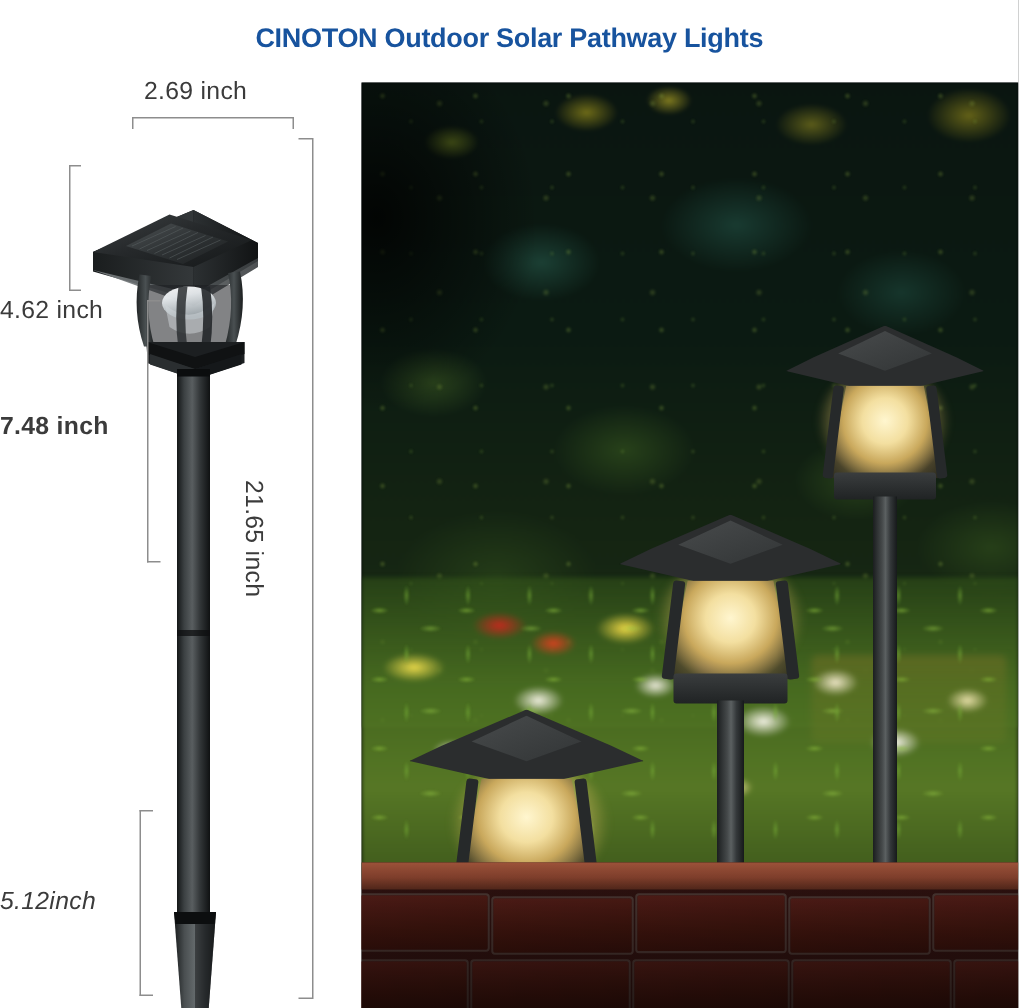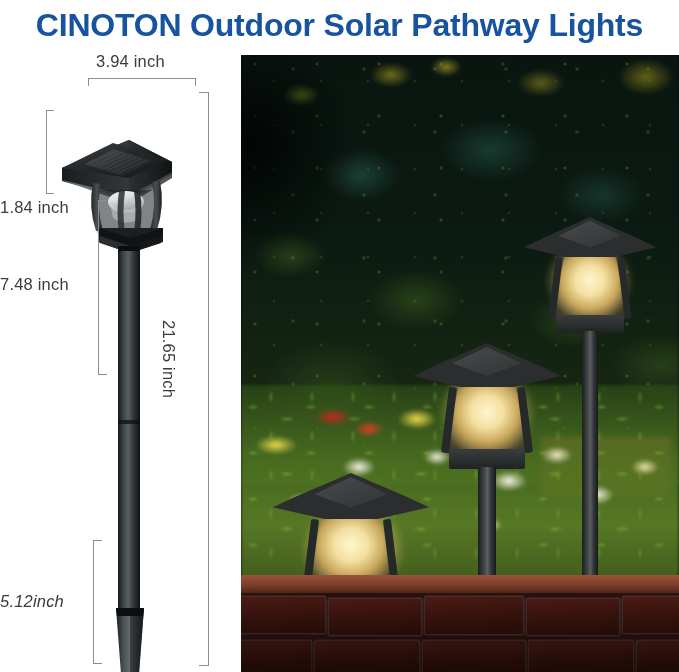--- a/index.html
+++ b/index.html
@@ -14,21 +14,21 @@
     background: #ffffff;
     overflow: hidden;
   }
 
   
   #title {
     position: absolute;
     left: 0; top: 0;
     width: 679px; height: 50px;
     display: flex; align-items: center; justify-content: center;
-    font-size: 32px;
+    font-size: 18px;
     font-weight: bold;
     letter-spacing: -0.2px;
     color: #17539e;
     white-space: nowrap;
   }
 
   
   #diagram {
     position: absolute;
     left: 0; top: 50px;
@@ -315,31 +315,31 @@
         <rect x="115" y="556" width="28" height="8" fill="#14171800"></rect>
         <path d="M116 558 L144 558 L139 624 L130 662 L121 624 Z" fill="url(#gStake)"></path>
         <path d="M130 558 L144 558 L139 624 L130 662 Z" fill="#1b1e1f" opacity="0.55"></path>
         <path d="M116 558 L144 558 L143 566 L117 566 Z" fill="#0c0e0f"></path>
       </g>
     </svg>
 
     <div class="brk brk-h" style="left:88px; top:28px; width:108px;"></div>
     <div class="brk brk-v" style="left:88px; top:28px; height:8px;"></div>
     <div class="brk brk-v" style="left:195px; top:28px; height:8px;"></div>
-    <div class="dim-label" style="left:96px; top:2px;">3.94 inch</div>
+    <div class="dim-label" style="left:96px; top:2px;">2.69 inch</div>
 
     <div class="brk brk-v" style="left:46px; top:60px; height:84px;"></div>
     <div class="brk brk-h" style="left:46px; top:60px; width:8px;"></div>
     <div class="brk brk-h" style="left:46px; top:143px; width:8px;"></div>
-    <div class="dim-label" style="left:0px; top:148px;">1.84 inch</div>
+    <div class="dim-label" style="left:0px; top:148px;">4.62 inch</div>
 
     <div class="brk brk-v" style="left:98px; top:150px; height:175px;"></div>
     <div class="brk brk-h" style="left:98px; top:150px; width:9px;"></div>
     <div class="brk brk-h" style="left:98px; top:324px; width:9px;"></div>
-    <div class="dim-label" style="left:0px; top:225px;">7.48 inch</div>
+    <div class="dim-label" style="left:0px; top:225px;font-weight:bold;">7.48 inch</div>
 
     <div class="brk brk-v" style="left:208px; top:42px; height:574px;"></div>
     <div class="brk brk-h" style="left:199px; top:42px; width:9px;"></div>
     <div class="brk brk-h" style="left:199px; top:615px; width:9px;"></div>
     <div class="dim-label vert" style="left:178px; top:270px;">21.65 inch</div>
 
     <div class="brk brk-v" style="left:93px; top:490px; height:124px;"></div>
     <div class="brk brk-h" style="left:93px; top:490px; width:9px;"></div>
     <div class="brk brk-h" style="left:93px; top:613px; width:9px;"></div>
     <div class="dim-label" style="left:0px; top:542px;font-style:italic;">5.12inch</div>

